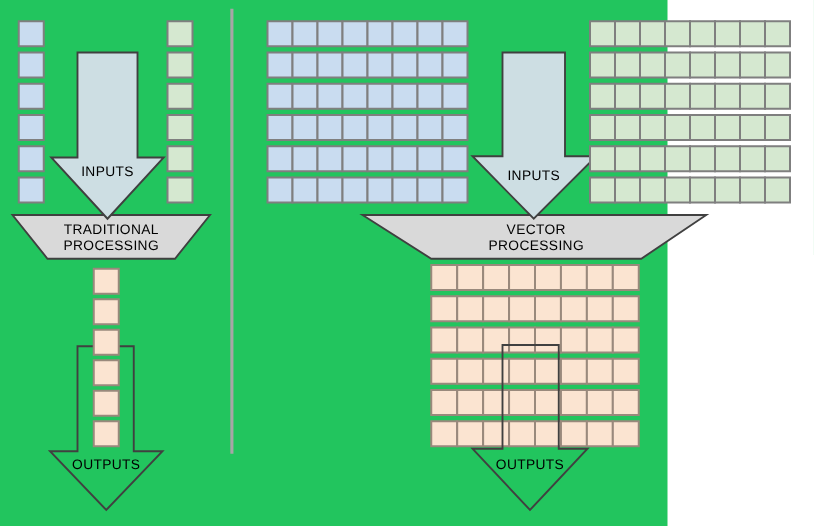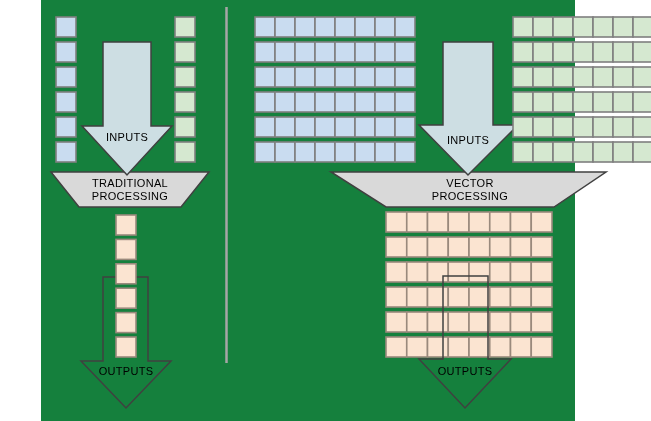--- a/index.html
+++ b/index.html
@@ -1,21 +1,20 @@
 <!DOCTYPE html>
 <html><head>
 <meta charset="utf-8">
 <style>
   html, body { margin: 0; padding: 0; background: #ffffff; }
   .page {
     width: 534px; height: 421px;
     position: relative;
-    background: #15803d;
+    background: #22c55e;
     font-family: "Liberation Sans", sans-serif;
-    margin-left: 41px;
   }
   svg text {
     font-family: "Liberation Sans", sans-serif;
     font-size: 11px;
     fill: #000000;
     letter-spacing: 0.3px;
   }
 </style>
 </head>
 <body>

